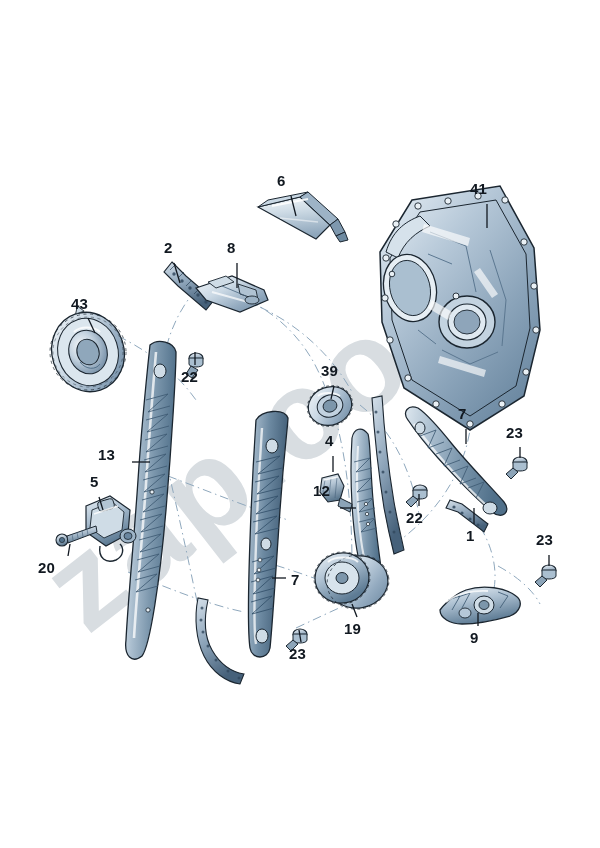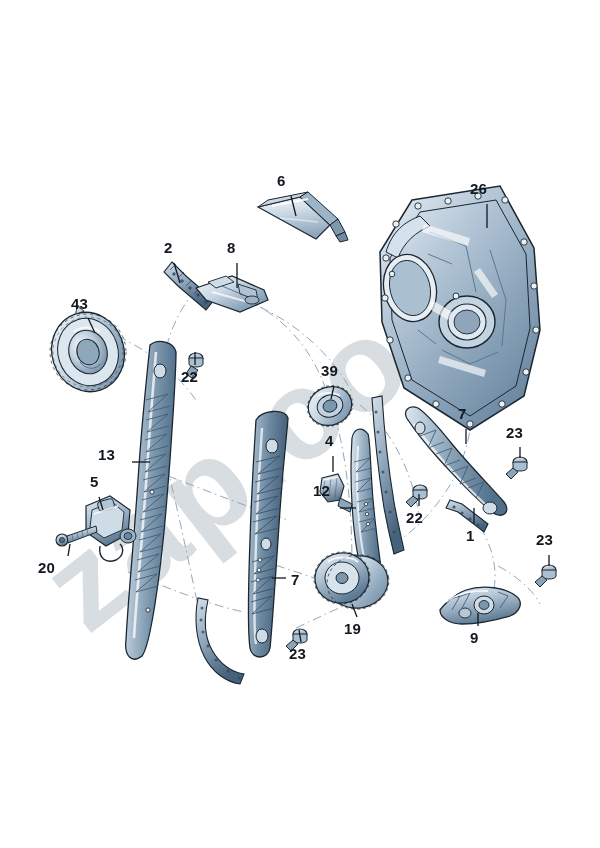--- a/index.html
+++ b/index.html
@@ -404,21 +404,21 @@
       <path d="M357,617 L352,604"></path>
       <path d="M478,626 L478,613"></path>
       <path d="M301,642 L299,630"></path>
     </g>
   </svg>
 
   <div>
     <span class="lbl" style="left:277px;top:172px">6</span>
     <span class="lbl" style="left:164px;top:239px">2</span>
     <span class="lbl" style="left:227px;top:239px">8</span>
-    <span class="lbl" style="left:470px;top:180px">26</span>
+    <span class="lbl" style="left:470px;top:180px">41</span>
     <span class="lbl" style="left:71px;top:295px">43</span>
     <span class="lbl" style="left:181px;top:368px">22</span>
     <span class="lbl" style="left:321px;top:362px">39</span>
     <span class="lbl" style="left:98px;top:446px">13</span>
     <span class="lbl" style="left:458px;top:405px">7</span>
     <span class="lbl" style="left:506px;top:424px">23</span>
     <span class="lbl" style="left:325px;top:432px">4</span>
     <span class="lbl" style="left:90px;top:473px">5</span>
     <span class="lbl" style="left:313px;top:482px">12</span>
     <span class="lbl" style="left:406px;top:509px">22</span>

